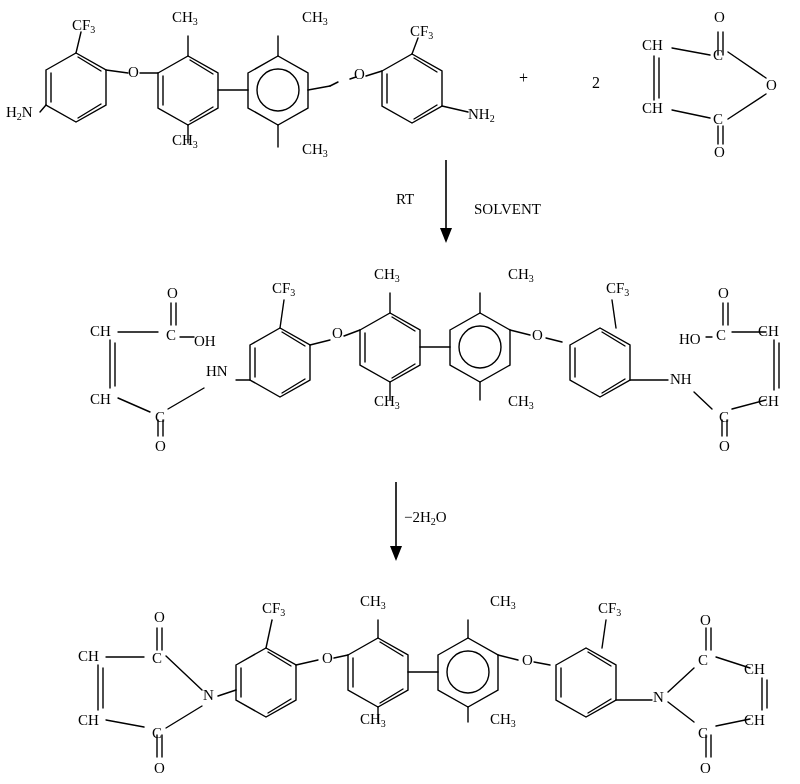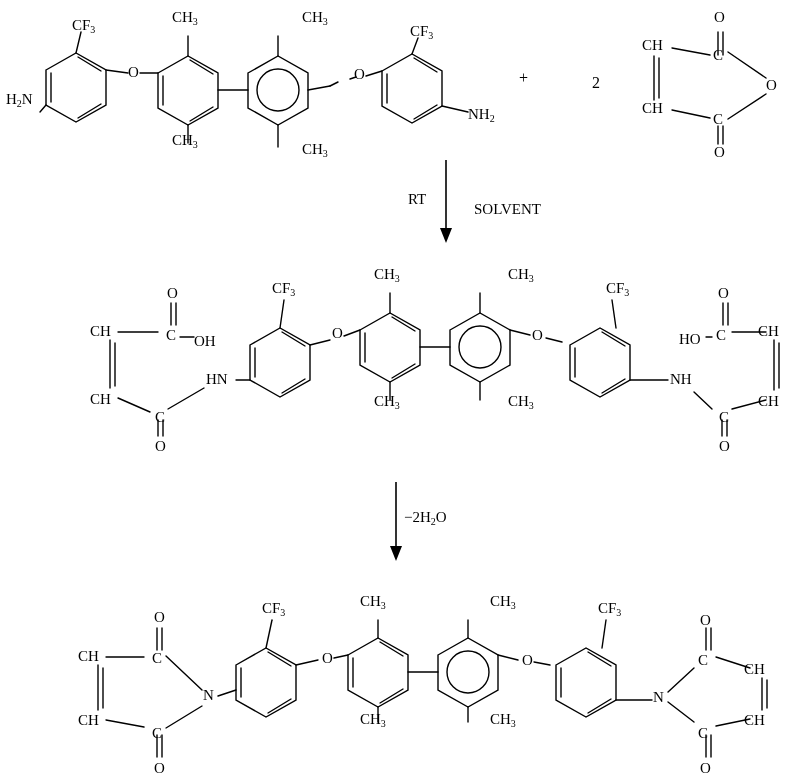--- a/index.html
+++ b/index.html
@@ -228,58 +228,58 @@
       <polygon points="390,546 396,561 402,546" fill="#000" stroke="none"></polygon>
     </g>
   </svg>
 
   <div>
 
     <div class="lbl" style="left:72px; top:18px;">CF<sub>3</sub></div>
     <div class="lbl" style="left:172px; top:10px;">CH<sub>3</sub></div>
     <div class="lbl" style="left:302px; top:10px;">CH<sub>3</sub></div>
     <div class="lbl" style="left:410px; top:24px;">CF<sub>3</sub></div>
-    <div class="lbl" style="left:6px; top:92px;">H<sub>2</sub>N</div>
+    <div class="lbl" style="left:6px; top:105px;">H<sub>2</sub>N</div>
     <div class="lbl" style="left:468px; top:107px;">NH<sub>2</sub></div>
     <div class="lbl" style="left:172px; top:133px;">CH<sub>3</sub></div>
     <div class="lbl" style="left:302px; top:142px;">CH<sub>3</sub></div>
     <div class="lbl" style="left:128px; top:65px;">O</div>
     <div class="lbl" style="left:354px; top:67px;">O</div>
     <div class="lbl big" style="left:519px; top:70px;">+</div>
     <div class="lbl big" style="left:592px; top:75px;">2</div>
 
     <div class="lbl" style="left:714px; top:10px;">O</div>
     <div class="lbl" style="left:642px; top:38px;">CH</div>
     <div class="lbl" style="left:713px; top:48px;">C</div>
     <div class="lbl" style="left:766px; top:78px;">O</div>
     <div class="lbl" style="left:642px; top:101px;">CH</div>
     <div class="lbl" style="left:713px; top:112px;">C</div>
     <div class="lbl" style="left:714px; top:145px;">O</div>
 
-    <div class="cond" style="left:408px; top:191px;text-align:center;">RT</div>
+    <div class="cond" style="left:396px; top:191px;text-align:center;">RT</div>
     <div class="cond" style="left:474px; top:201px;">SOLVENT</div>
 
     <div class="lbl" style="left:167px; top:286px;">O</div>
     <div class="lbl" style="left:272px; top:281px;">CF<sub>3</sub></div>
     <div class="lbl" style="left:374px; top:267px;">CH<sub>3</sub></div>
     <div class="lbl" style="left:508px; top:267px;">CH<sub>3</sub></div>
     <div class="lbl" style="left:606px; top:281px;">CF<sub>3</sub></div>
     <div class="lbl" style="left:718px; top:286px;">O</div>
 
     <div class="lbl" style="left:90px; top:324px;">CH</div>
     <div class="lbl" style="left:166px; top:328px;">C</div>
     <div class="lbl" style="left:194px; top:334px;">OH</div>
     <div class="lbl" style="left:332px; top:326px;">O</div>
     <div class="lbl" style="left:532px; top:328px;">O</div>
     <div class="lbl" style="left:679px; top:332px;">HO</div>
     <div class="lbl" style="left:716px; top:328px;">C</div>
     <div class="lbl" style="left:758px; top:324px;">CH</div>
 
     <div class="lbl" style="left:90px; top:392px;">CH</div>
-    <div class="lbl" style="left:206px; top:372px;">HN</div>
+    <div class="lbl" style="left:206px; top:364px;">HN</div>
     <div class="lbl" style="left:670px; top:372px;">NH</div>
     <div class="lbl" style="left:758px; top:394px;">CH</div>
     <div class="lbl" style="left:374px; top:394px;">CH<sub>3</sub></div>
     <div class="lbl" style="left:508px; top:394px;">CH<sub>3</sub></div>
     <div class="lbl" style="left:155px; top:410px;">C</div>
     <div class="lbl" style="left:719px; top:410px;">C</div>
     <div class="lbl" style="left:155px; top:439px;">O</div>
     <div class="lbl" style="left:719px; top:439px;">O</div>
 
     <div class="cond" style="left:404px; top:509px;font-family:Liberation Serif, serif;">−2H<sub style="font-size:10px;vertical-align:-0.25em;">2</sub>O</div>

